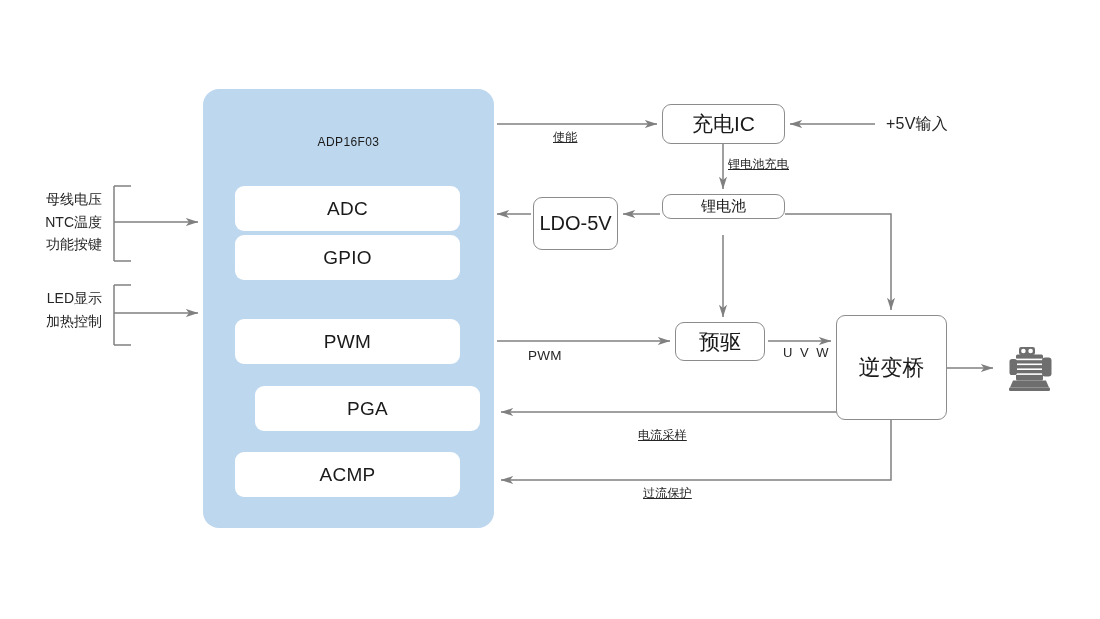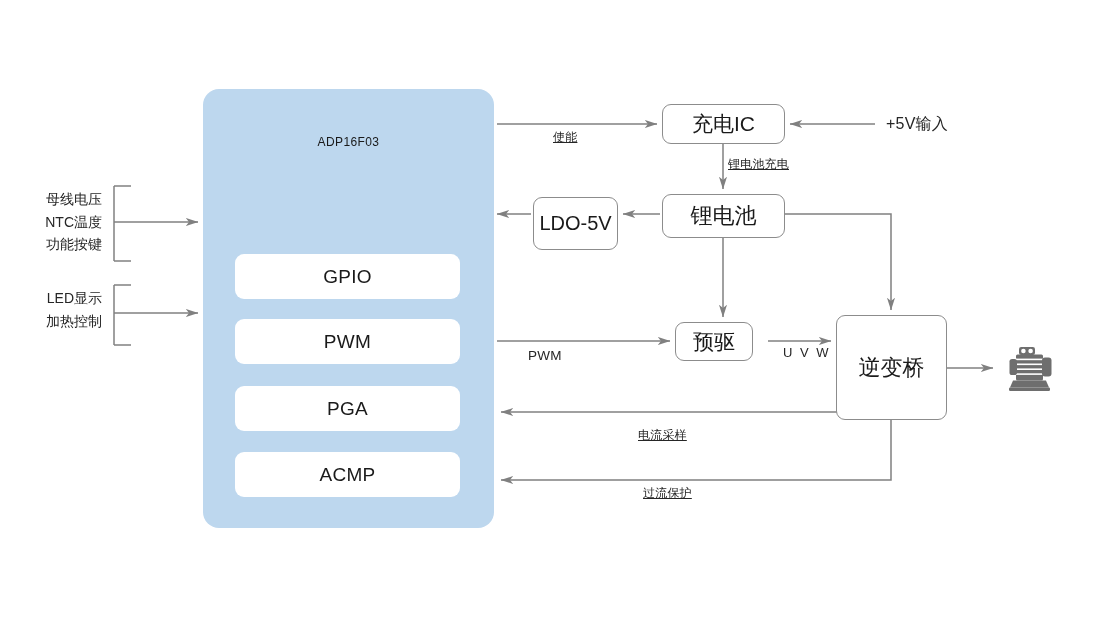--- a/index.html
+++ b/index.html
@@ -23,34 +23,34 @@
   #mcu-title{
     position:absolute;left:203px;top:126px;width:291px;height:32px;
     font-size:12px;color:#1a1a1a;letter-spacing:.4px;
   }
   .mcu-block{
     background:#ffffff;border-radius:9px;
     left:235px;width:225px;height:45px;
     font-size:19px;color:#1a1a1a;letter-spacing:.3px;
   }
   #blk-adc{top:186px;}
-  #blk-gpio{top:254px;}
+  #blk-gpio{top:235px;}
   #blk-pwm{top:319px;}
-  #blk-pga{top:386px;}
+  #blk-pga{top:386px;margin-left:20px;}
   #blk-acmp{top:452px;}
 
   
   .obox{
     background:#ffffff;border:1.3px solid #8c8c8c;border-radius:9px;
     color:#1a1a1a;
   }
   #box-charge-ic{left:662px;top:104px;width:123px;height:40px;font-size:21px;}
-  #box-battery{left:662px;top:194px;width:123px;height:44px;font-size:22px;}
+  #box-battery{left:662px;top:194px;width:123px;height:25px;font-size:15px;}
   #box-ldo{left:533px;top:197px;width:85px;height:53px;font-size:20px;}
-  #box-predrive{left:675px;top:322px;width:78px;height:39px;font-size:21px;}
+  #box-predrive{left:675px;top:322px;width:90px;height:39px;font-size:21px;}
   #box-inverter{left:836px;top:315px;width:111px;height:105px;font-size:22px;}
 
   
   .elabel{
     position:absolute;color:#262626;font-size:13.5px;white-space:nowrap;
     letter-spacing:.2px;
   }
   .elabel.cn{font-size:12px;text-decoration:underline;}
   .elabel.uvw{font-size:13px;letter-spacing:2px;}
   .elabel.v5{font-size:16px;}
@@ -109,20 +109,21 @@
 
       <path d="M838,412 L501,412" marker-end="url(#ah)"></path>
 
       <path d="M891,420 L891,480 L501,480" marker-end="url(#ah)"></path>
     </g>
   </svg>
 
   <div class="node" id="mcu-container"></div>
   <div id="mcu-title" class="node">ADP16F03</div>
 
+  <div class="node mcu-block" id="blk-adc">ADC</div>
   <div class="node mcu-block" id="blk-gpio">GPIO</div>
   <div class="node mcu-block" id="blk-pwm">PWM</div>
   <div class="node mcu-block" id="blk-pga">PGA</div>
   <div class="node mcu-block" id="blk-acmp">ACMP</div>
 
   <div class="node obox" id="box-charge-ic">充电IC</div>
   <div class="node obox" id="box-battery">锂电池</div>
   <div class="node obox" id="box-ldo">LDO-5V</div>
   <div class="node obox" id="box-predrive">预驱</div>
   <div class="node obox" id="box-inverter">逆变桥</div>

